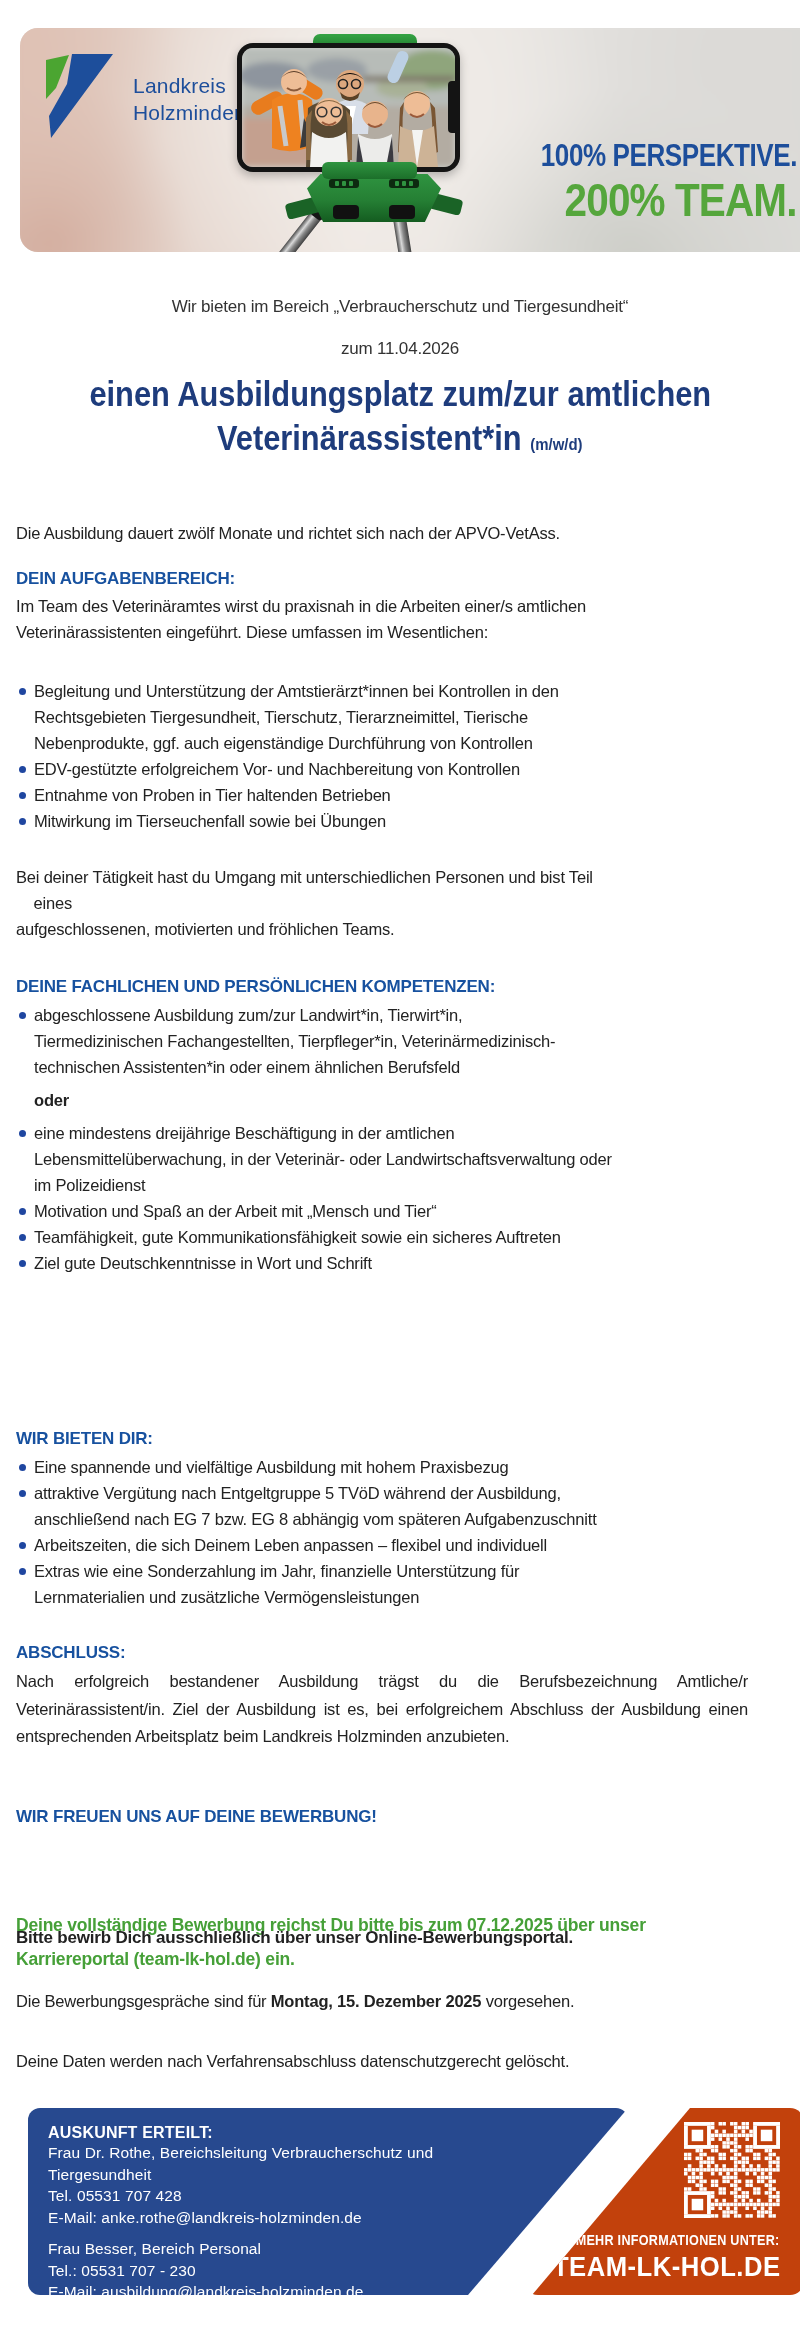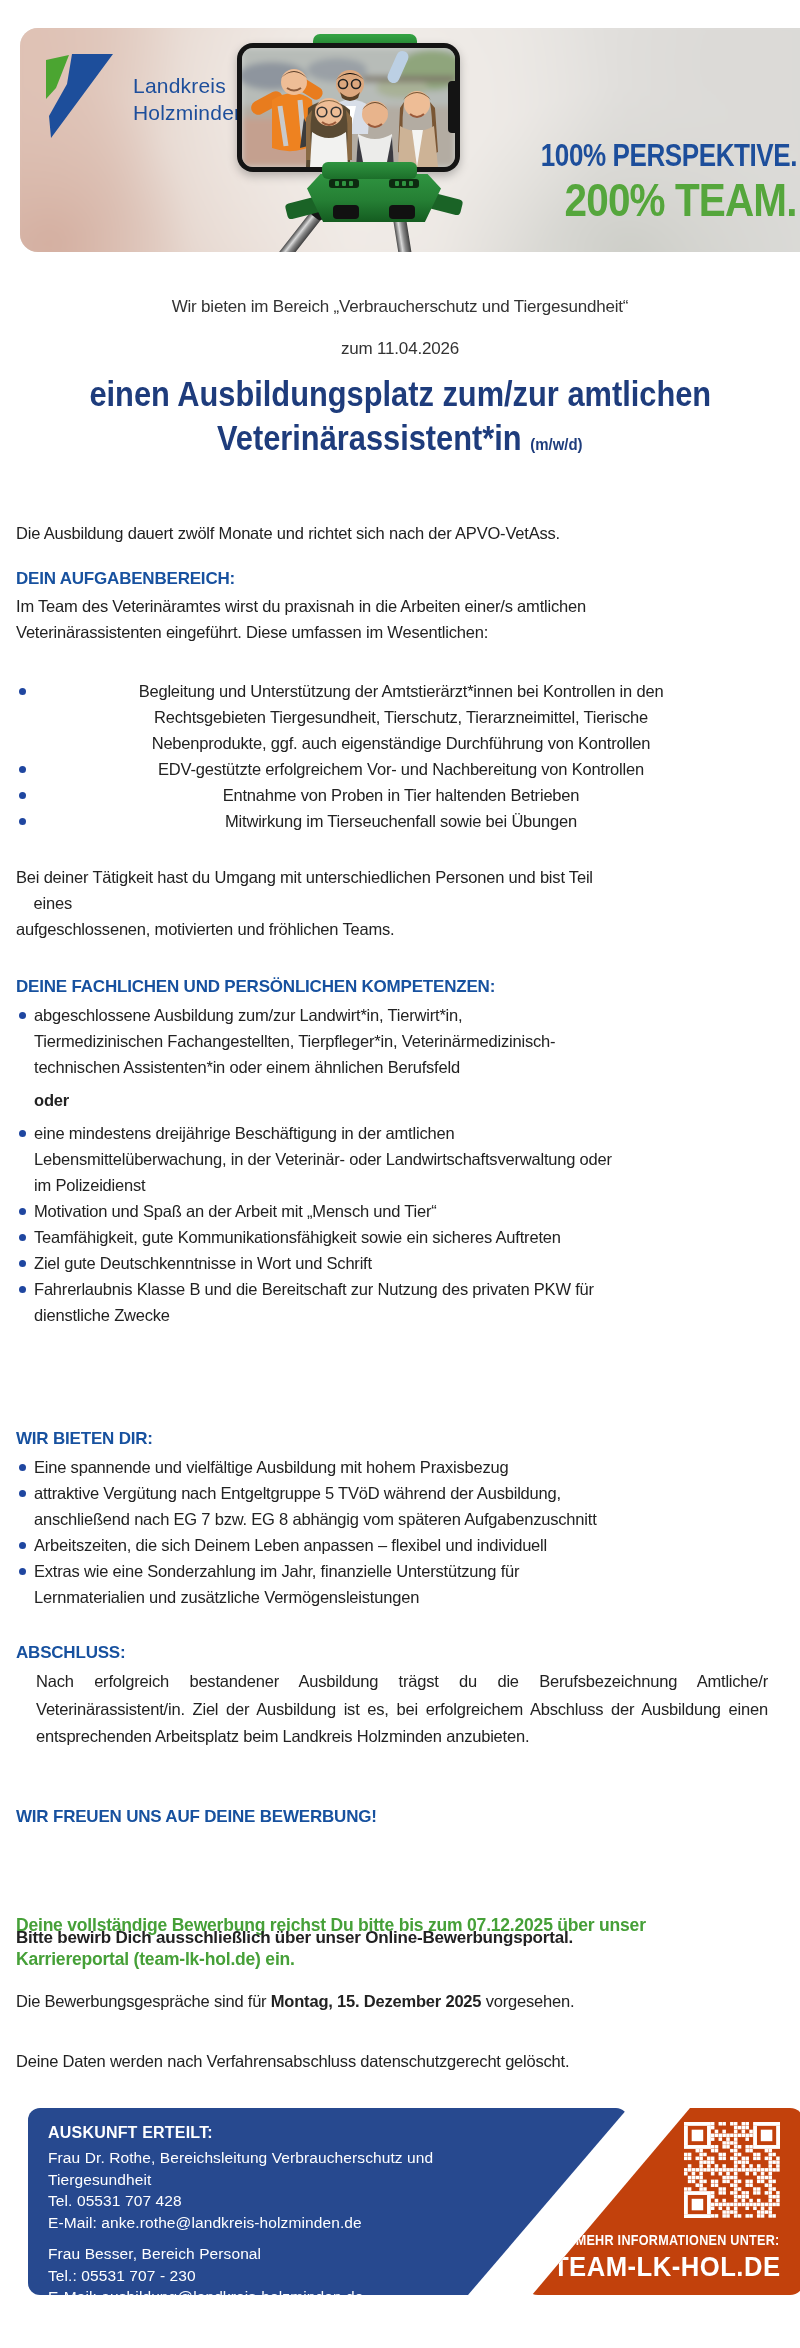--- a/index.html
+++ b/index.html
@@ -58,29 +58,29 @@
   .lmargin { left:16px; width:752px; }
   .sec-head { font-size:17px; font-weight:700; color:#17519f; letter-spacing:-.2px; }
 
   ul.blist { list-style:none; }
   ul.blist li { position:relative; padding-left:18px; font-size:16.5px; line-height:26px; letter-spacing:-.2px; }
   ul.blist li .dot { position:absolute; left:3px; top:10px; width:7px; height:7px; border-radius:50%; background:#1f46a0; }
   ul.blist li .li-text { white-space:pre-line; display:block; }
   ul.blist li.li-plain-bold { margin:7px 0 7px 0; }
   ul.blist li.li-plain-bold .li-text { font-weight:700; }
 
-  .justify { text-align:justify; white-space:normal;margin-left:20px; }
+  .justify { text-align:justify; white-space:normal; }
   .green-strong { font-size:17.5px; font-weight:700; line-height:34px; color:#46a038; white-space:pre-line; letter-spacing:-.2px; }
   .black-strong { font-size:17px; font-weight:700; letter-spacing:-.2px; }
 
   
   .info-box { left:28px; top:2108px; width:600px; height:187px; background:#27498f; color:#fff;
       border-radius:12px; clip-path:polygon(0 0,100% 0,calc(100% - 160px) 100%,0 100%);
       padding:16px 0 0 20px; }
-  .info-box .head { font-size:16px; font-weight:700; margin-bottom:5px; letter-spacing:.2px; }
+  .info-box .head { font-size:16px; font-weight:700; letter-spacing:.2px; }
   .info-box .line { font-size:15.5px; line-height:21.5px; font-weight:300; letter-spacing:.1px; }
   .contact-block { margin-bottom:10px; }
 
   .qr-box { left:524px; top:2108px; width:280px; height:187px; background:#c2410c; color:#fff;
       border-radius:14px; clip-path:polygon(166px 0,100% 0,100% 100%,8px 100%); }
   .qr-svg { position:absolute; right:24px; top:14px; }
   .qr-label { position:absolute; right:24px; bottom:14px; text-align:right; line-height:1; }
   .qr-label .s { display:inline-block; font-size:14px; font-weight:700; transform:scaleX(.9); transform-origin:right center; letter-spacing:.3px; }
   .qr-label .b { display:inline-block; font-size:27px; font-weight:700; transform:scaleX(.95); transform-origin:right center; letter-spacing:.5px; margin-top:6px; }
 </style>
@@ -220,21 +220,21 @@
   <div><span class="cond">einen Ausbildungsplatz zum/zur amtlichen</span></div>
   <div><span class="cond"><span>Veterinärassistent*in</span>&nbsp;<span class="mwd">(m/w/d)</span></span></div>
 </div>
 
 <div class="abs lmargin txt" style="top:520px;">Die Ausbildung dauert zwölf Monate und richtet sich nach der APVO-VetAss.</div>
 
 <div class="abs lmargin sec-head" style="top:569px;">DEIN AUFGABENBEREICH:</div>
 <div class="abs lmargin txt" style="top:593px;">Im Team des Veterinäramtes wirst du praxisnah in die Arbeiten einer/s amtlichen
 Veterinärassistenten eingeführt. Diese umfassen im Wesentlichen:</div>
 
-<ul class="abs lmargin blist" style="top:678px;text-align:center;">
+<ul class="abs lmargin blist" style="top:678px;">
 
 <li class="li-bullet">
       <span class="dot"></span>
       <span class="li-text">Begleitung und Unterstützung der Amtstierärzt*innen bei Kontrollen in den
 Rechtsgebieten Tiergesundheit, Tierschutz, Tierarzneimittel, Tierische
 Nebenprodukte, ggf. auch eigenständige Durchführung von Kontrollen</span>
     </li>
     <li class="li-bullet">
       <span class="dot"></span>
       <span class="li-text">EDV-gestützte erfolgreichem Vor- und Nachbereitung von Kontrollen</span>
@@ -275,25 +275,20 @@
       <span class="dot"></span>
       <span class="li-text">Motivation und Spaß an der Arbeit mit „Mensch und Tier“</span>
     </li>
     <li class="li-bullet">
       <span class="dot"></span>
       <span class="li-text">Teamfähigkeit, gute Kommunikationsfähigkeit sowie ein sicheres Auftreten</span>
     </li>
     <li class="li-bullet">
       <span class="dot"></span>
       <span class="li-text">Ziel gute Deutschkenntnisse in Wort und Schrift</span>
-    </li>
-    <li class="li-bullet">
-      <span class="dot"></span>
-      <span class="li-text">Fahrerlaubnis Klasse B und die Bereitschaft zur Nutzung des privaten PKW für
-dienstliche Zwecke</span>
     </li>
   </ul>
 
 <div class="abs lmargin sec-head" style="top:1429px;">WIR BIETEN DIR:</div>
 <ul class="abs lmargin blist" style="top:1454px;">
 
 <li class="li-bullet">
       <span class="dot"></span>
       <span class="li-text">Eine spannende und vielfältige Ausbildung mit hohem Praxisbezug</span>
     </li>

